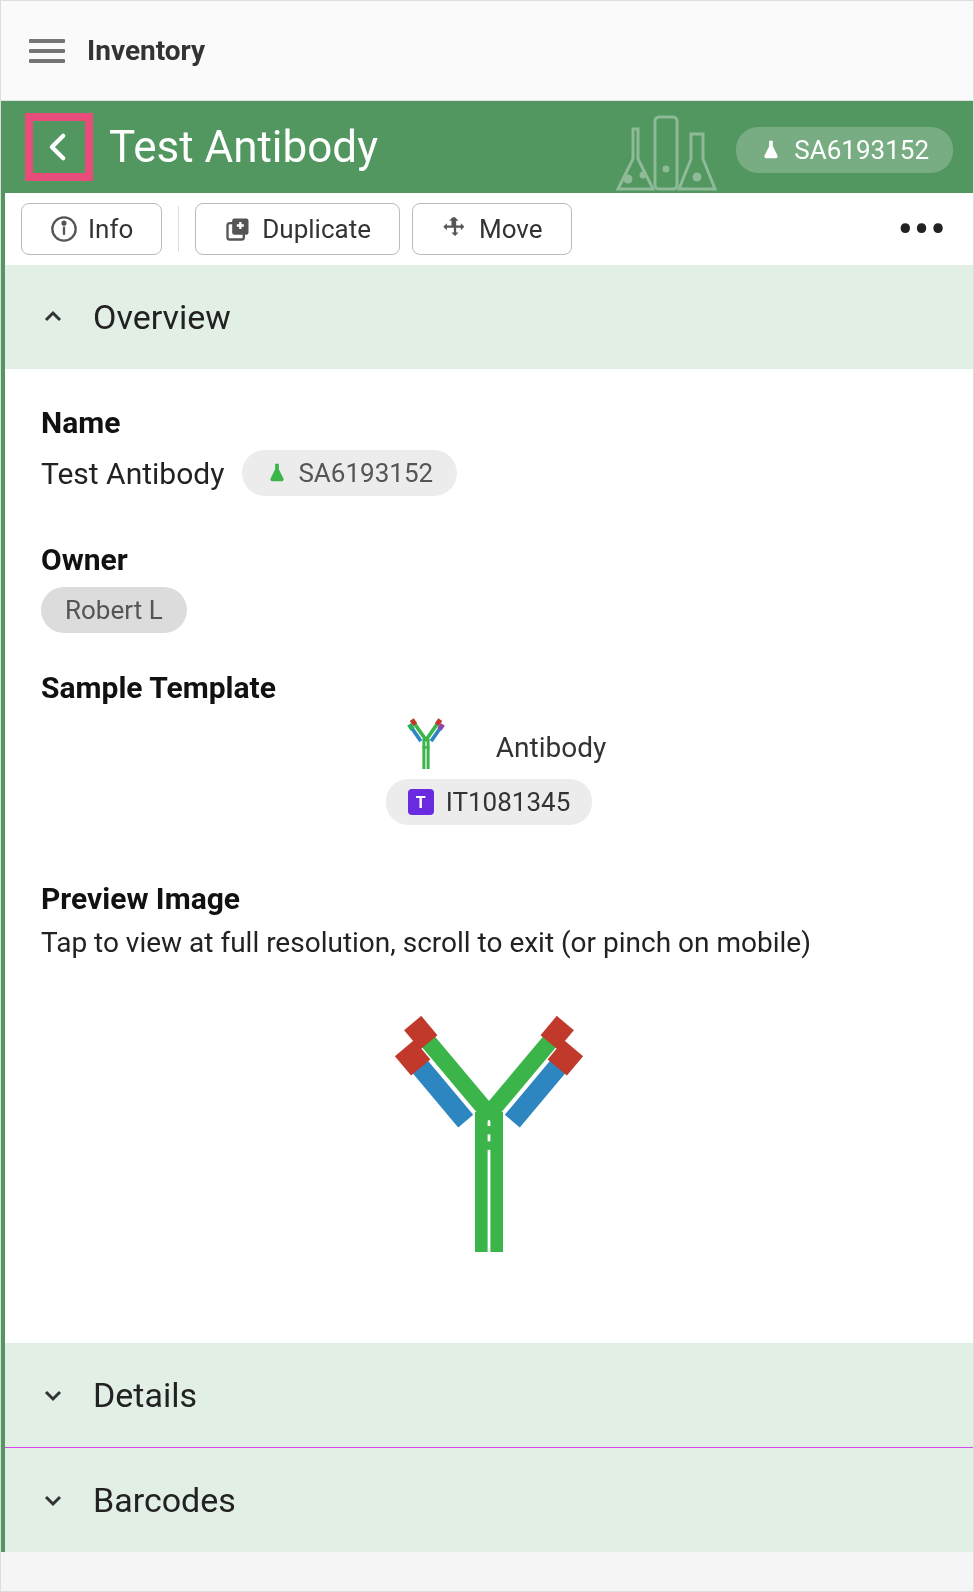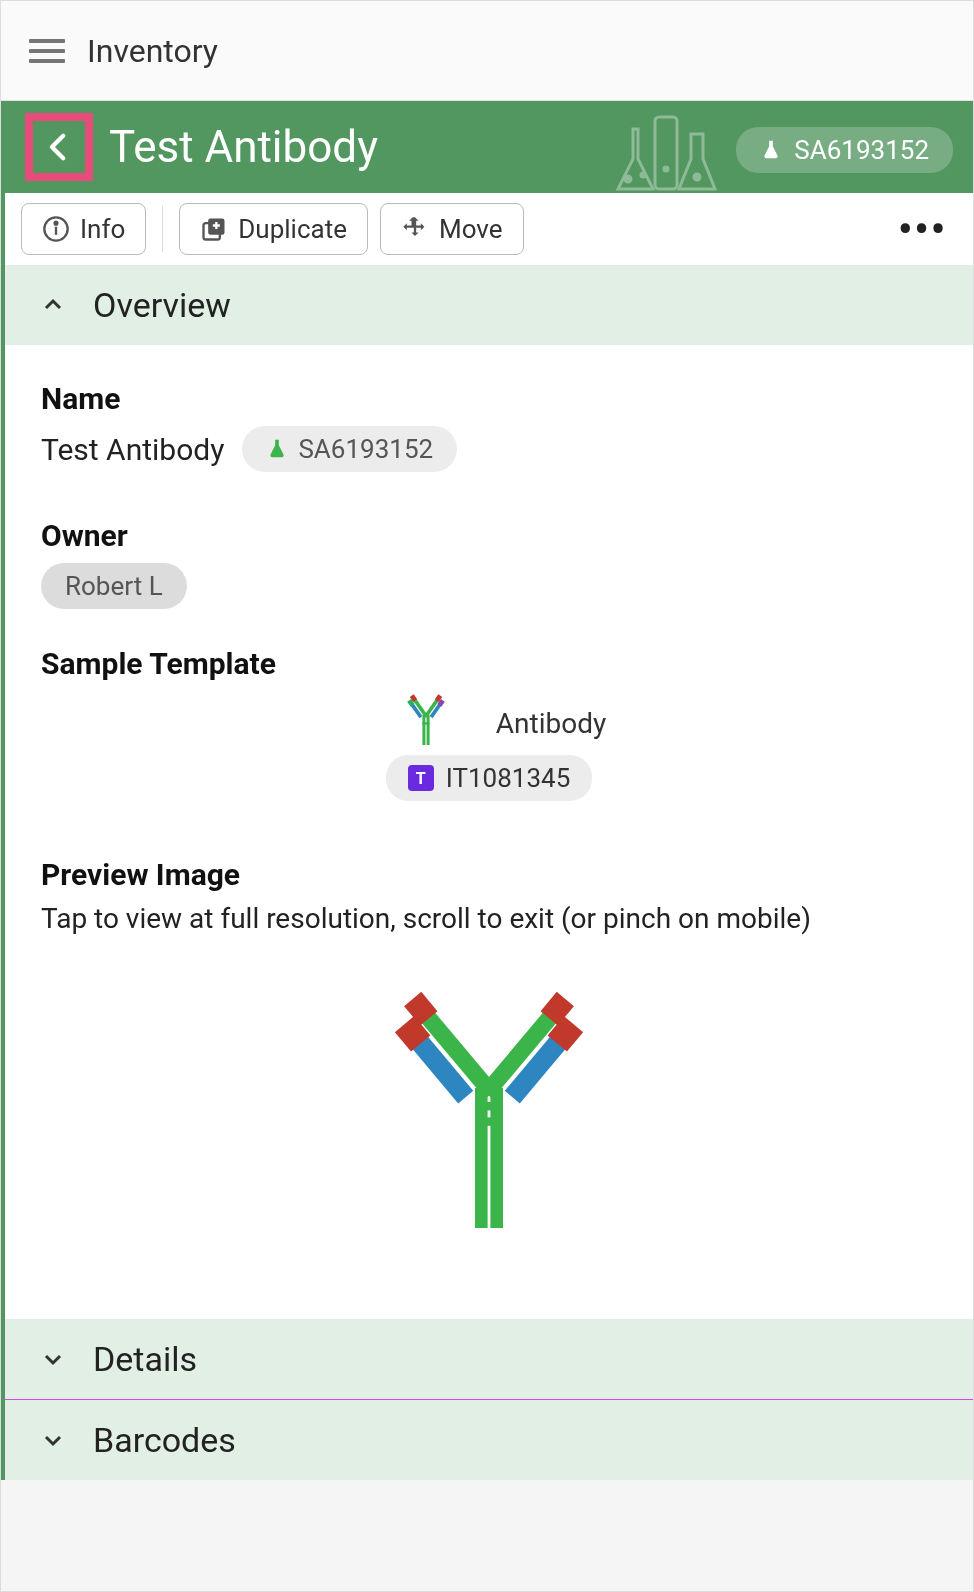--- a/index.html
+++ b/index.html
@@ -30,22 +30,23 @@
     cursor: pointer;
   }
   .hamburger span {
     display: block;
     height: 4px;
     width: 100%;
     background: #757575;
     border-radius: 1px;
   }
   .topbar-title {
-    font-size: 32px;
+    font-size: 28px;
     color: #333;
+    font-weight: bold;
   }
   .green-header {
     background: #529660;
     position: relative;
     height: 92px;
     display: flex;
     align-items: center;
     padding: 0 20px;
     overflow: hidden;
   }
@@ -99,41 +100,41 @@
   .toolbar .sep {
     width: 1px;
     height: 46px;
     background: #ddd;
     margin: 0 4px;
   }
   .tool-btn {
     display: flex;
     align-items: center;
     gap: 10px;
-    padding: 10px 20px;
+    padding: 10px 28px;
     border: 1px solid #bbb;
     border-radius: 8px;
     font-size: 26px;
     color: #333;
     background: #fff;
     cursor: pointer;
   }
   .tool-btn svg { width: 28px; height: 28px; }
   .more-dots {
     margin-left: auto;
     font-size: 40px;
     letter-spacing: 2px;
     color: #222;
     cursor: pointer;
     padding-right: 10px;
     font-weight: bold;
   }
   .section-header {
     background: #e2efe4;
-    padding: 20px 36px;
+    padding: 32px 36px;
     display: flex;
     align-items: center;
     gap: 28px;
     cursor: pointer;
   }
   .section-header .chev {
     width: 24px; height: 24px;
   }
   .section-header .section-title {
     font-size: 34px;

